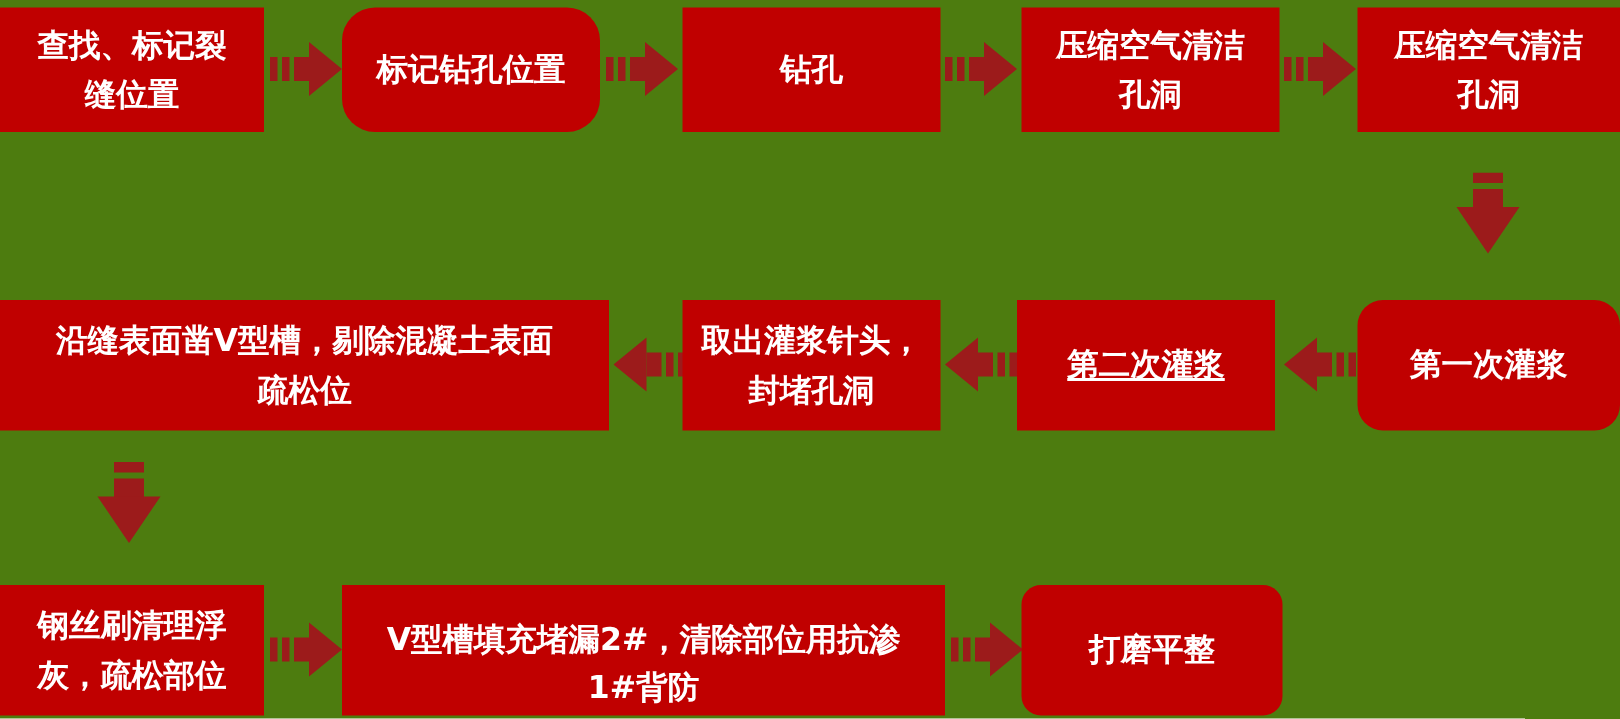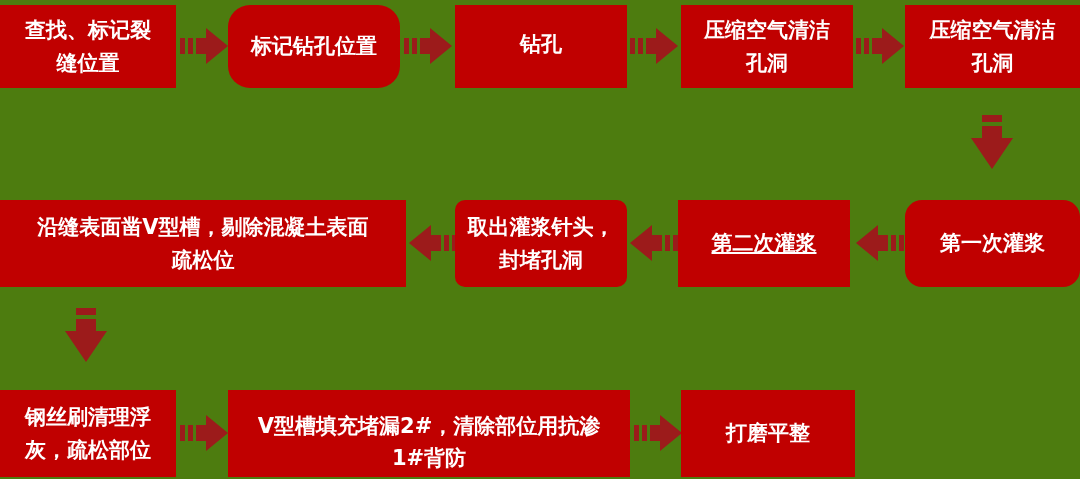--- a/index.html
+++ b/index.html
@@ -45,45 +45,45 @@
     position: absolute;
     width: 44px; height: 55px;
     color: var(--arrow, #9C1B1B);
   }
 
   
   .b1 { left: 0;     width: 176px; }
   .a1 { left: 180px; top: 26px; }
   .b2 { left: 228px; width: 172px; border-radius: 22px; }
   .a2 { left: 404px; top: 26px; }
-  .b3 { left: 455px; width: 172px; font-family: Liberation Mono, monospace; }
+  .b3 { left: 455px; width: 172px; }
   .a3 { left: 630px; top: 26px; }
   .b4 { left: 681px; width: 172px; }
   .a4 { left: 856px; top: 26px; }
   .b5 { left: 905px; width: 175px; }
 
   .d1 { left: 970px; top: 115px; }
 
   
   .bA  { left: 0;     width: 406px; }
   .aL1 { left: 409px; top: 223px; }
-  .bB  { left: 455px; width: 172px; border-radius: 10px; }
+  .bB  { left: 455px; width: 172px; }
   .aL2 { left: 630px; top: 223px; }
   .bC  { left: 678px; width: 172px; text-decoration: underline; }
   .aL3 { left: 856px; top: 223px; }
   .bD  { left: 905px; width: 175px; border-radius: 17px; }
 
   .d2 { left: 64px; top: 308px; }
 
   
   .bX { left: 0;     width: 176px; }
   .a5 { left: 180px; top: 413px; }
   .bY { left: 228px; width: 402px; align-items: flex-end; }
   .a6 { left: 634px; top: 413px; }
-  .bZ { left: 681px; width: 174px; }
+  .bZ { left: 681px; width: 174px; border-radius: 13px; }
 </style>
 </head>
 <body>
 
 <div class="canvas">
 
   <div class="box r1 b1">
     <span class="lbl">查找、标记裂
 缝位置</span>
   </div>

